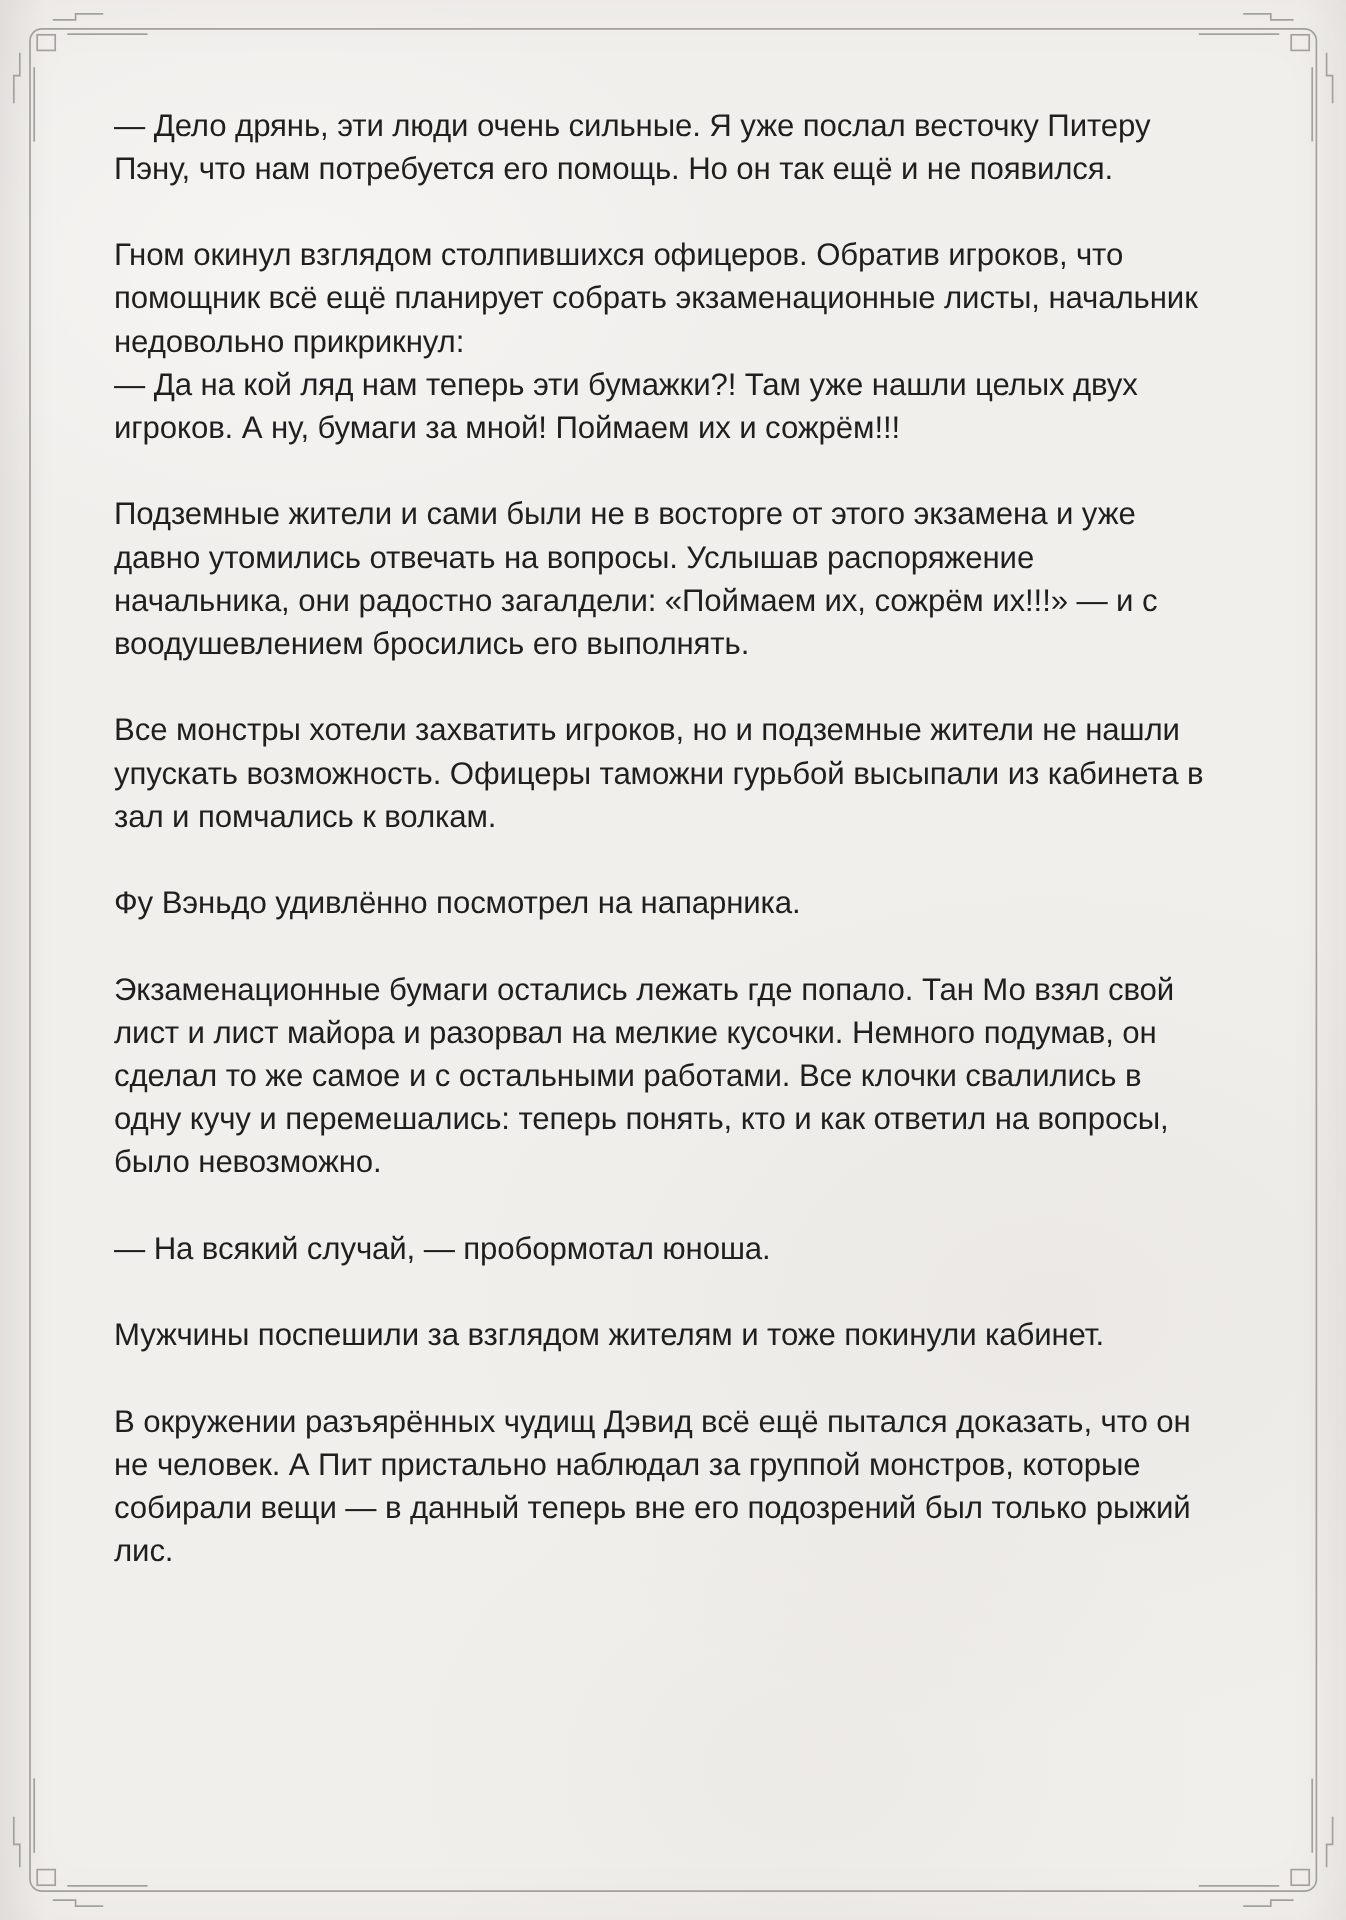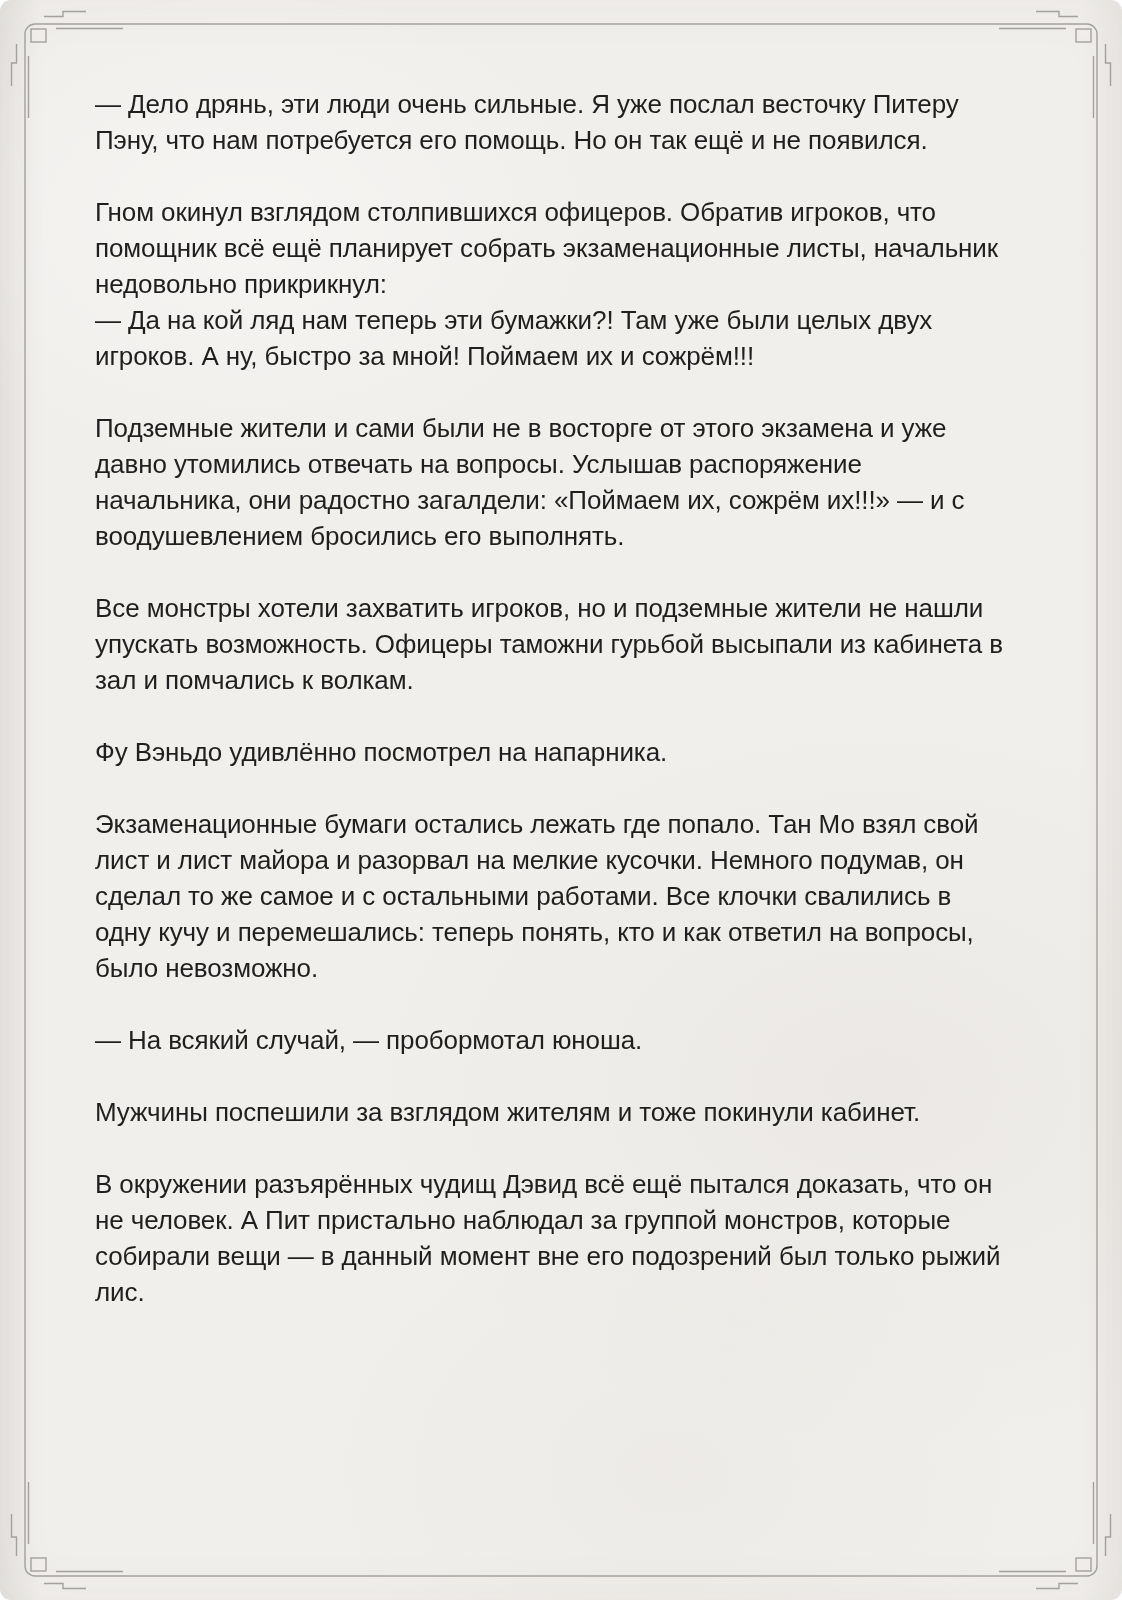--- a/index.html
+++ b/index.html
@@ -16,21 +16,20 @@
     width: 1122px;
     height: 1600px;
     background-color: var(--paper, #f1efec);
     background-image:
       radial-gradient(ellipse 620px 420px at 22% 14%, rgba(255,255,255,0.35), rgba(255,255,255,0) 60%),
       radial-gradient(ellipse 780px 560px at 78% 68%, rgba(120,110,95,0.05), rgba(120,110,95,0) 65%),
       radial-gradient(ellipse 500px 380px at 60% 92%, rgba(125,115,100,0.04), rgba(125,115,100,0) 70%),
       linear-gradient(90deg, rgba(0,0,0,0.05), rgba(0,0,0,0) 3.5%, rgba(0,0,0,0) 96.5%, rgba(0,0,0,0.03));
     box-shadow: inset 0 0 60px rgba(90,80,65,0.05);
     font-family: "Liberation Sans", "DejaVu Sans", sans-serif;
-    border-radius: 11px;
   }
   svg.frame {
     position: absolute;
     top: 0;
     left: 0;
     pointer-events: none;
   }
   svg.frame .stroke {
     fill: none;
     stroke: var(--frame, #a2a19d);
@@ -76,38 +75,38 @@
     <use href="#corner-ornament" transform="translate(0,1600) scale(1,-1)"></use>
     <use href="#corner-ornament" transform="translate(1122,1600) scale(-1,-1)"></use>
   </svg>
 
   <main class="text-content">
       <div class="block">
         <p>— Дело дрянь, эти люди очень сильные. Я уже послал весточку Питеру Пэну, что нам потребуется его помощь. Но он так ещё и не появился.</p>
       </div>
       <div class="block">
         <p>Гном окинул взглядом столпившихся офицеров. Обратив игроков, что помощник всё ещё планирует собрать экзаменационные листы, начальник недовольно прикрикнул:</p>
-        <p>— Да на кой ляд нам теперь эти бумажки?! Там уже были целых двух игроков. А ну, быстро за мной! Поймаем их и сожрём!!!</p>
+        <p>— Да на кой ляд нам теперь эти бумажки?! Там уже нашли целых двух игроков. А ну, бумаги за мной! Поймаем их и сожрём!!!</p>
       </div>
       <div class="block">
         <p>Подземные жители и сами были не в восторге от этого экзамена и уже давно утомились отвечать на вопросы. Услышав распоряжение начальника, они радостно загалдели: «Поймаем их, сожрём их!!!» — и с воодушевлением бросились его выполнять.</p>
       </div>
       <div class="block">
         <p>Все монстры хотели захватить игроков, но и подземные жители не нашли упускать возможность. Офицеры таможни гурьбой высыпали из кабинета в зал и помчались к волкам.</p>
       </div>
       <div class="block">
         <p>Фу Вэньдо удивлённо посмотрел на напарника.</p>
       </div>
       <div class="block">
         <p>Экзаменационные бумаги остались лежать где попало. Тан Мо взял свой лист и лист майора и разорвал на мелкие кусочки. Немного подумав, он сделал то же самое и с остальными работами. Все клочки свалились в одну кучу и перемешались: теперь понять, кто и как ответил на вопросы, было невозможно.</p>
       </div>
       <div class="block">
         <p>— На всякий случай, — пробормотал юноша.</p>
       </div>
       <div class="block">
         <p>Мужчины поспешили за взглядом жителям и тоже покинули кабинет.</p>
       </div>
       <div class="block">
-        <p>В окружении разъярённых чудищ Дэвид всё ещё пытался доказать, что он не человек. А Пит пристально наблюдал за группой монстров, которые собирали вещи — в данный момент вне его подозрений был только рыжий лис.</p>
+        <p>В окружении разъярённых чудищ Дэвид всё ещё пытался доказать, что он не человек. А Пит пристально наблюдал за группой монстров, которые собирали вещи — в данный теперь вне его подозрений был только рыжий лис.</p>
       </div>
     </main>
 
 </div>
 
 </body></html>

